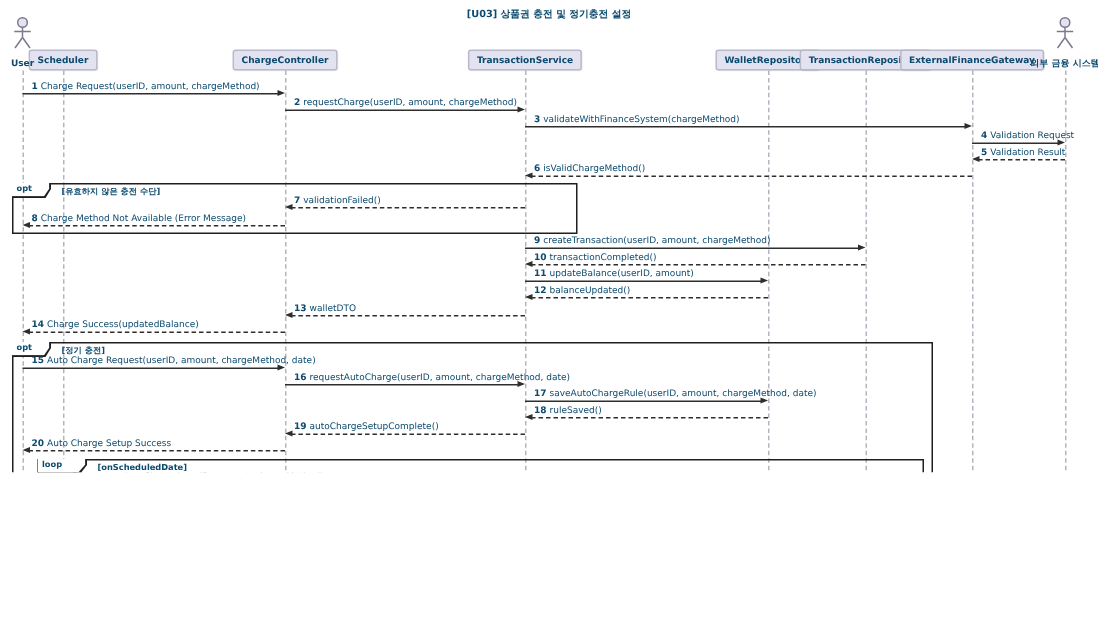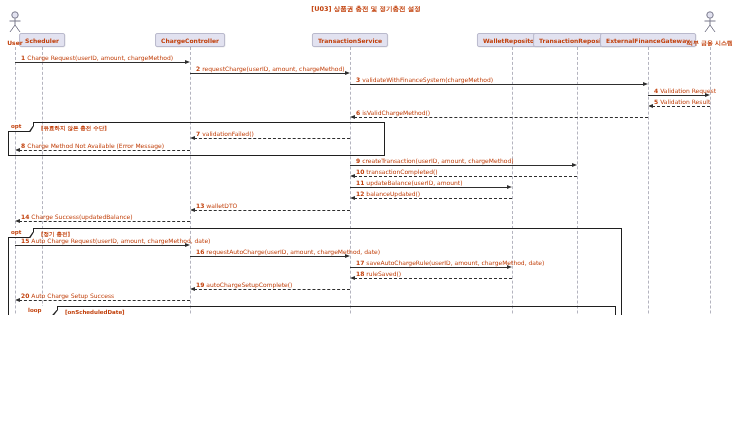--- a/index.html
+++ b/index.html
@@ -1,18 +1,18 @@
 <!DOCTYPE html>
 <html><head>
 <meta charset="utf-8">
 <style>
   html,body{margin:0;padding:0;background:#fff;}
   #diagram{
     position:relative;width:732px;height:315px;background:#fff;overflow:hidden;
-    font-family:"DejaVu Sans","Liberation Sans",sans-serif;color:#c2410c;
+    font-family:"DejaVu Sans","Liberation Sans",sans-serif;color:#0c4a6e;
   }
   .title{position:absolute;left:0;top:5px;width:100%;text-align:center;
     font-size:6.5px;font-weight:bold;letter-spacing:0;}
   .lifeline{position:absolute;width:0;border-left:1px dashed #b4b4bf;z-index:0;}
   .pbox{position:absolute;transform:translateX(-50%);background:#e2e2f0;
     border:1px solid #b9b9cc;border-radius:2px;padding:2.5px 5px;font-size:6px;
     font-weight:bold;white-space:nowrap;z-index:3;box-shadow:0.5px 0.5px 0 rgba(0,0,0,0.08);}
   .actor{position:absolute;transform:translateX(-50%);display:flex;flex-direction:column;
     align-items:center;z-index:3;width:70px;}
   .actor-label{font-size:6px;font-weight:bold;white-space:nowrap;line-height:7px;}

